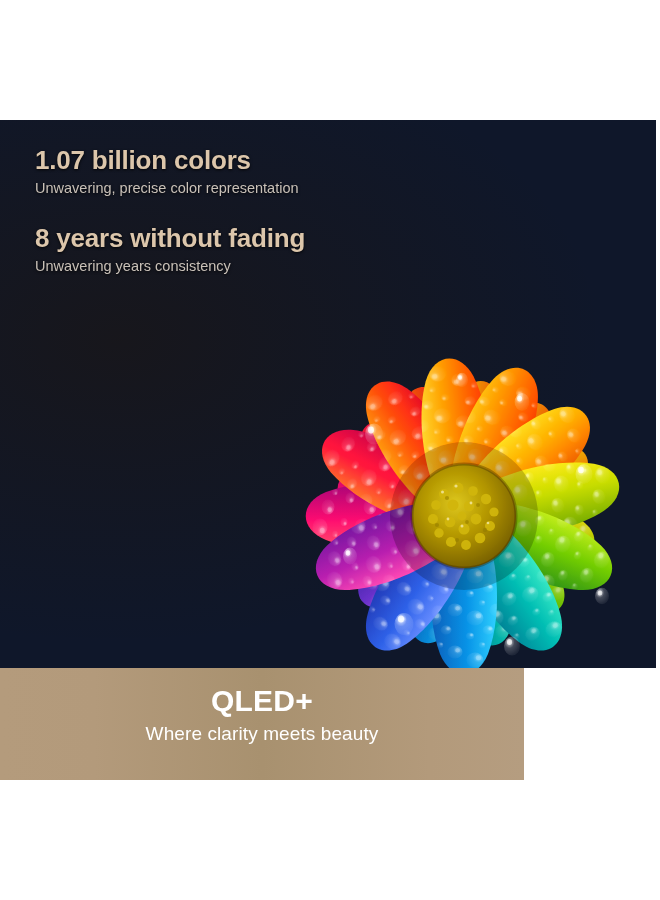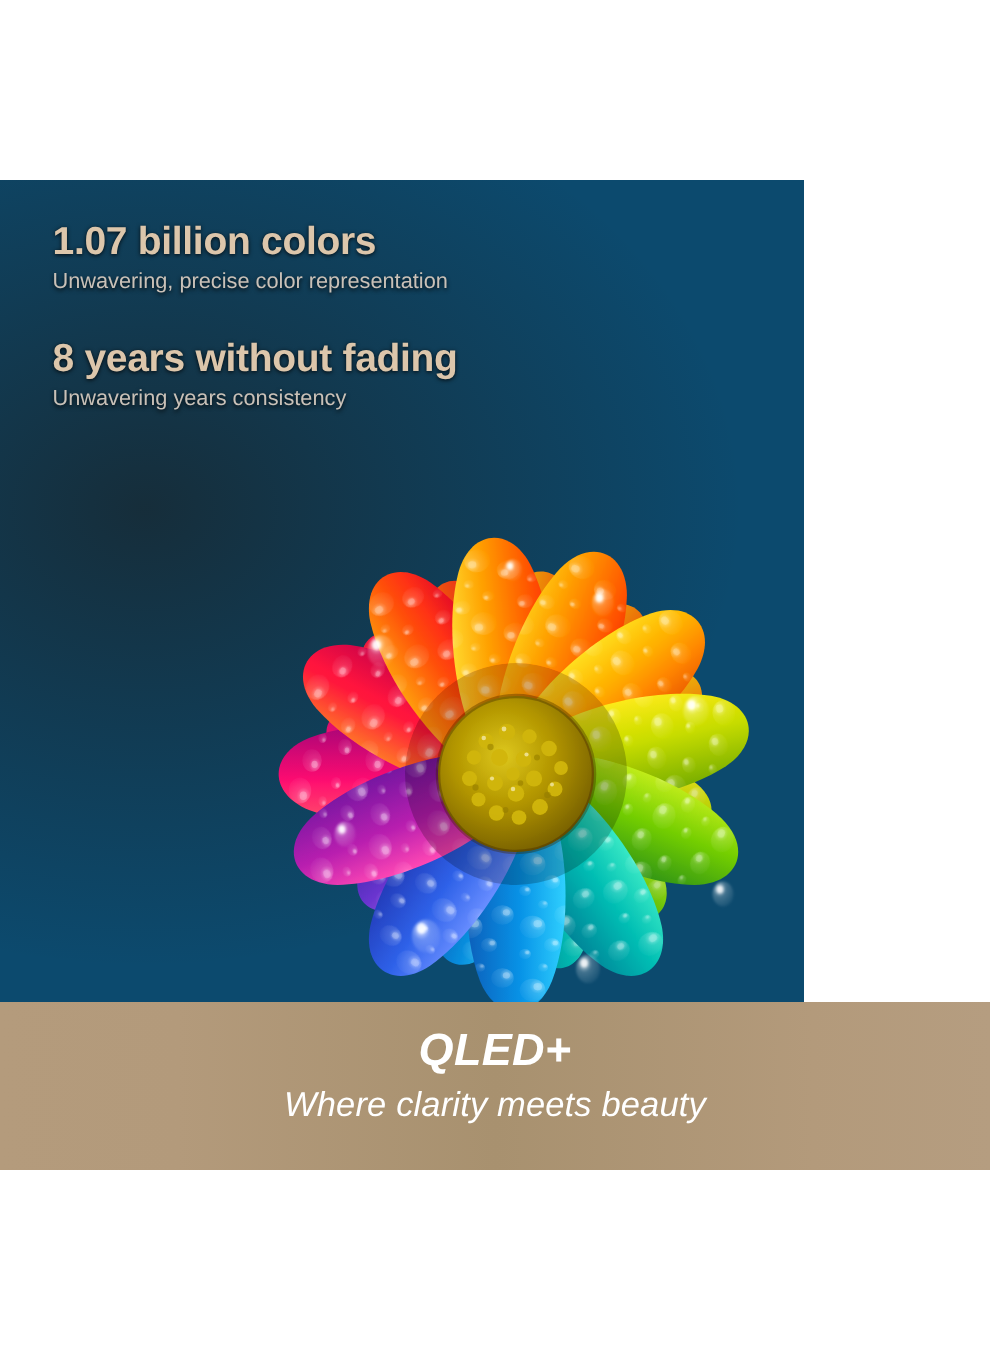--- a/index.html
+++ b/index.html
@@ -5,22 +5,22 @@
   html,body{margin:0;padding:0;background:#ffffff;}
   body{
     width:660px;height:900px;overflow:hidden;
     font-family:"Liberation Sans","DejaVu Sans",sans-serif;
     -webkit-font-smoothing:antialiased;
   }
   .page{position:relative;width:660px;height:900px;background:#ffffff;}
 
   
   .hero{
-    position:absolute;left:0;top:120px;width:536px;height:548px;
-    background:#0c4a6e;overflow:hidden;
+    position:absolute;left:0;top:120px;width:656px;height:548px;
+    background:#0f172a;overflow:hidden;
   }
   .hero-vignette{
     position:absolute;inset:0;
     background:radial-gradient(120% 90% at 18% 40%, rgba(30,22,16,.55) 0%, rgba(5,4,4,0) 62%);
     pointer-events:none;
   }
 
   
   .features{
     position:absolute;left:35px;top:26px;width:380px;z-index:6;
@@ -43,36 +43,35 @@
   
   .flower-wrap{
     position:absolute;right:-18px;bottom:-58px;
     width:420px;height:420px;z-index:3;
     filter:saturate(1.18) contrast(1.06);
   }
   .flower-svg{display:block;width:100%;height:100%;overflow:visible;}
 
   
   .banner{
-    position:absolute;left:0;top:668px;width:660px;height:112px;
+    position:absolute;left:0;top:668px;width:524px;height:112px;
     background:linear-gradient(90deg,#b49b7c 0%,#b39a7b 18%,#a8916f 50%,#b39a7b 82%,#b59d80 100%);
     z-index:8;
-    font-style:italic;
   }
   .banner-inner{
     position:absolute;inset:0;
     display:flex;flex-direction:column;align-items:center;justify-content:flex-start;
     padding-top:16px;box-sizing:border-box;
   }
   .b-title{
     font-size:30px;font-weight:700;color:#ffffff;letter-spacing:.2px;
     line-height:1.1;margin:0 0 6px 0;
   }
   .b-sub{
-    font-size:23px;font-weight:400;color:#ffffff;letter-spacing:.1px;
+    font-size:19px;font-weight:400;color:#ffffff;letter-spacing:.1px;
     line-height:1.2;margin:0;
   }
 </style>
 </head>
 <body>
 
 <div class="page">
 
   <div class="hero">
     <div class="hero-vignette"></div>

